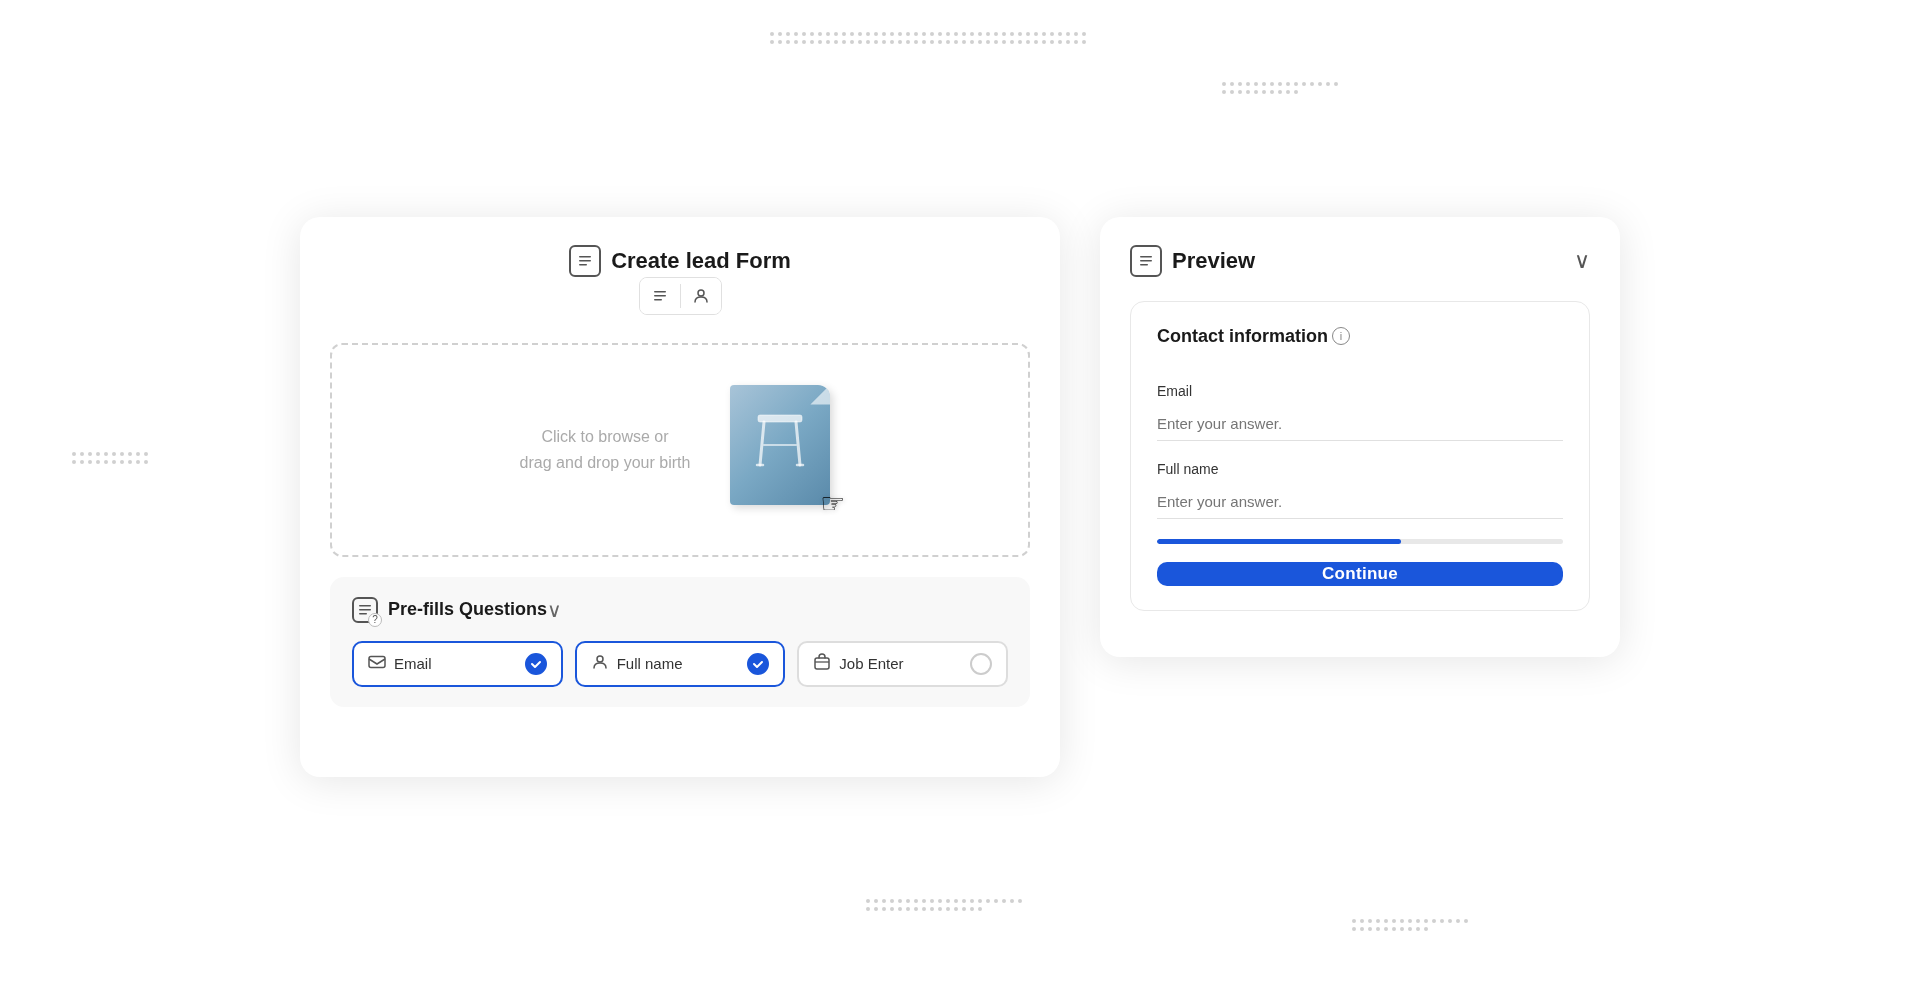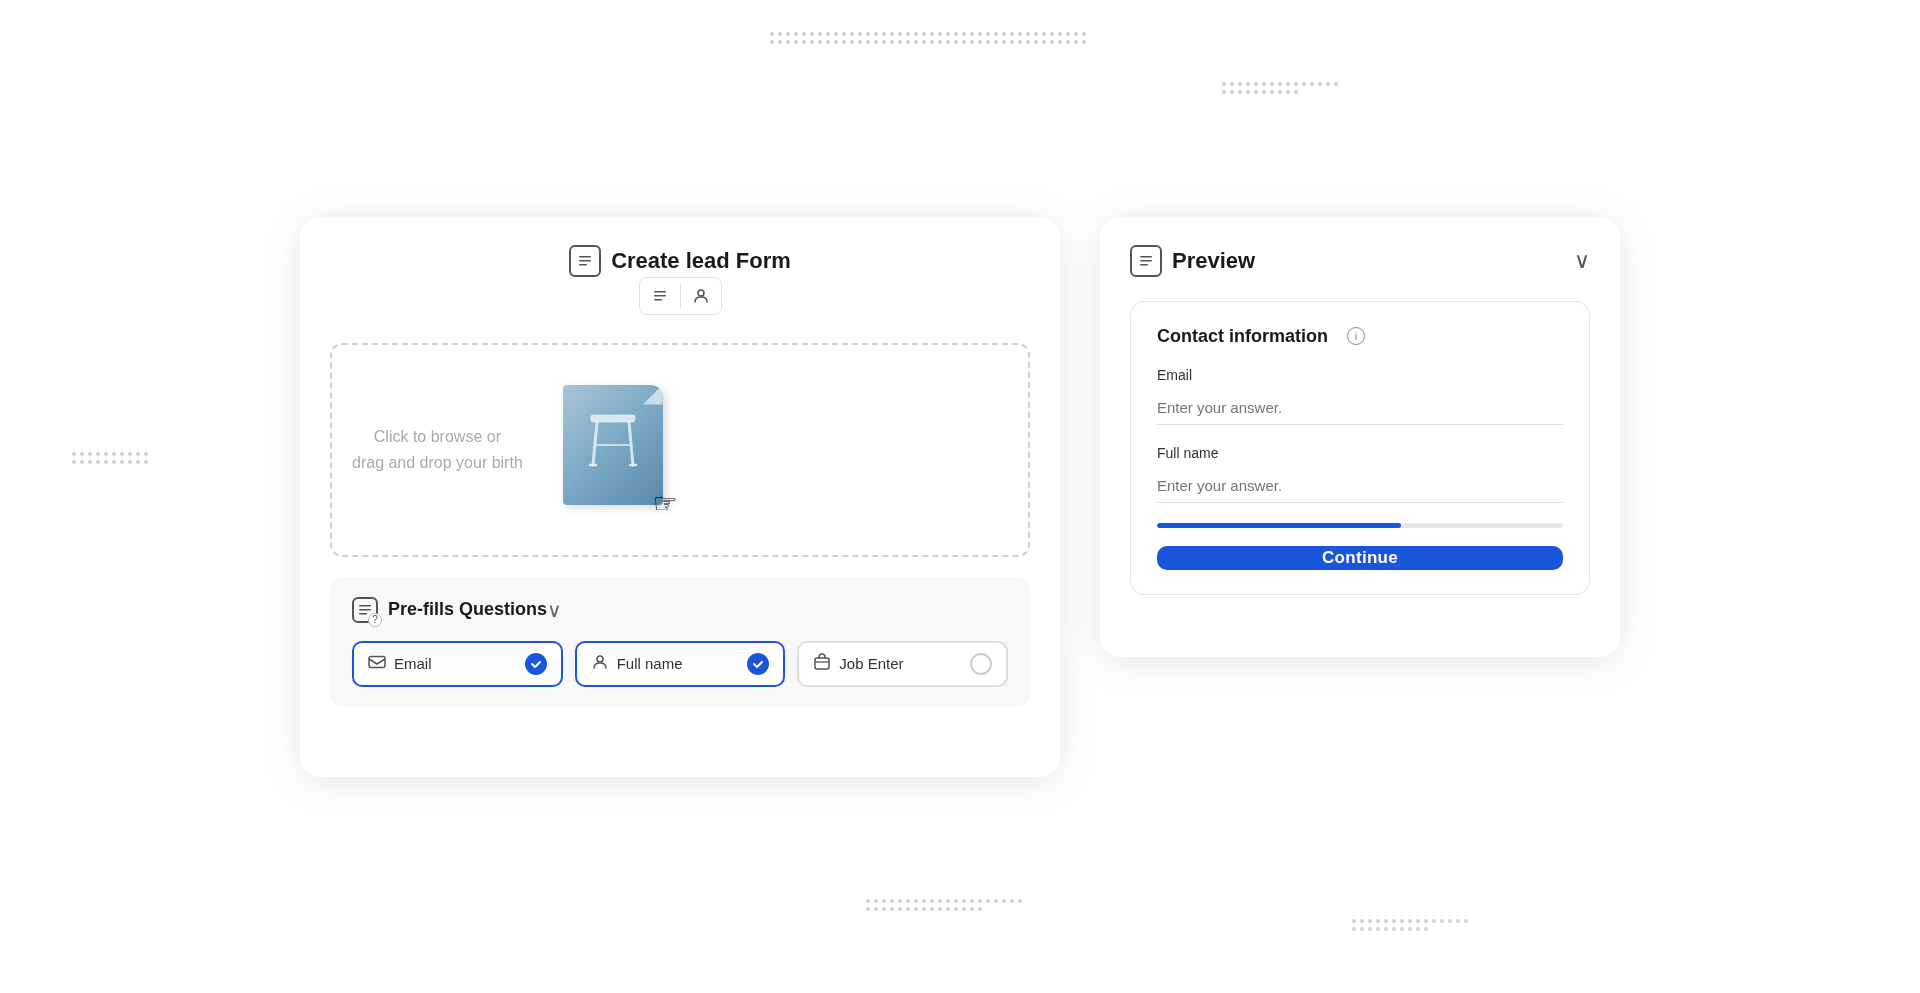--- a/index.html
+++ b/index.html
@@ -150,20 +150,21 @@
       background: #e0e0e0;
     }
 
     
     .upload-area {
       border: 2px dashed #d0d0d0;
       border-radius: 12px;
       padding: 40px 20px;
       display: flex;
       align-items: center;
+      justify-content: center;
       gap: 40px;
       margin-bottom: 20px;
       position: relative;
       min-height: 160px;
     }
 
     .upload-text {
       text-align: center;
       color: #aaaaaa;
       font-size: 16px;
@@ -364,22 +365,22 @@
     .preview-form-card {
       background: #ffffff;
       border-radius: 14px;
       border: 1.5px solid #e8e8e8;
       padding: 24px 26px;
     }
 
     .section-title-row {
       display: flex;
       align-items: center;
-      gap: 19px;
-      margin-bottom: 20px;
+      gap: 4px;
+      margin-bottom: 36px;
       text-align: right;
     }
 
     .section-title {
       font-size: 18px;
       font-weight: 700;
       color: #1a1a1a;
     }
 
     .info-icon {

